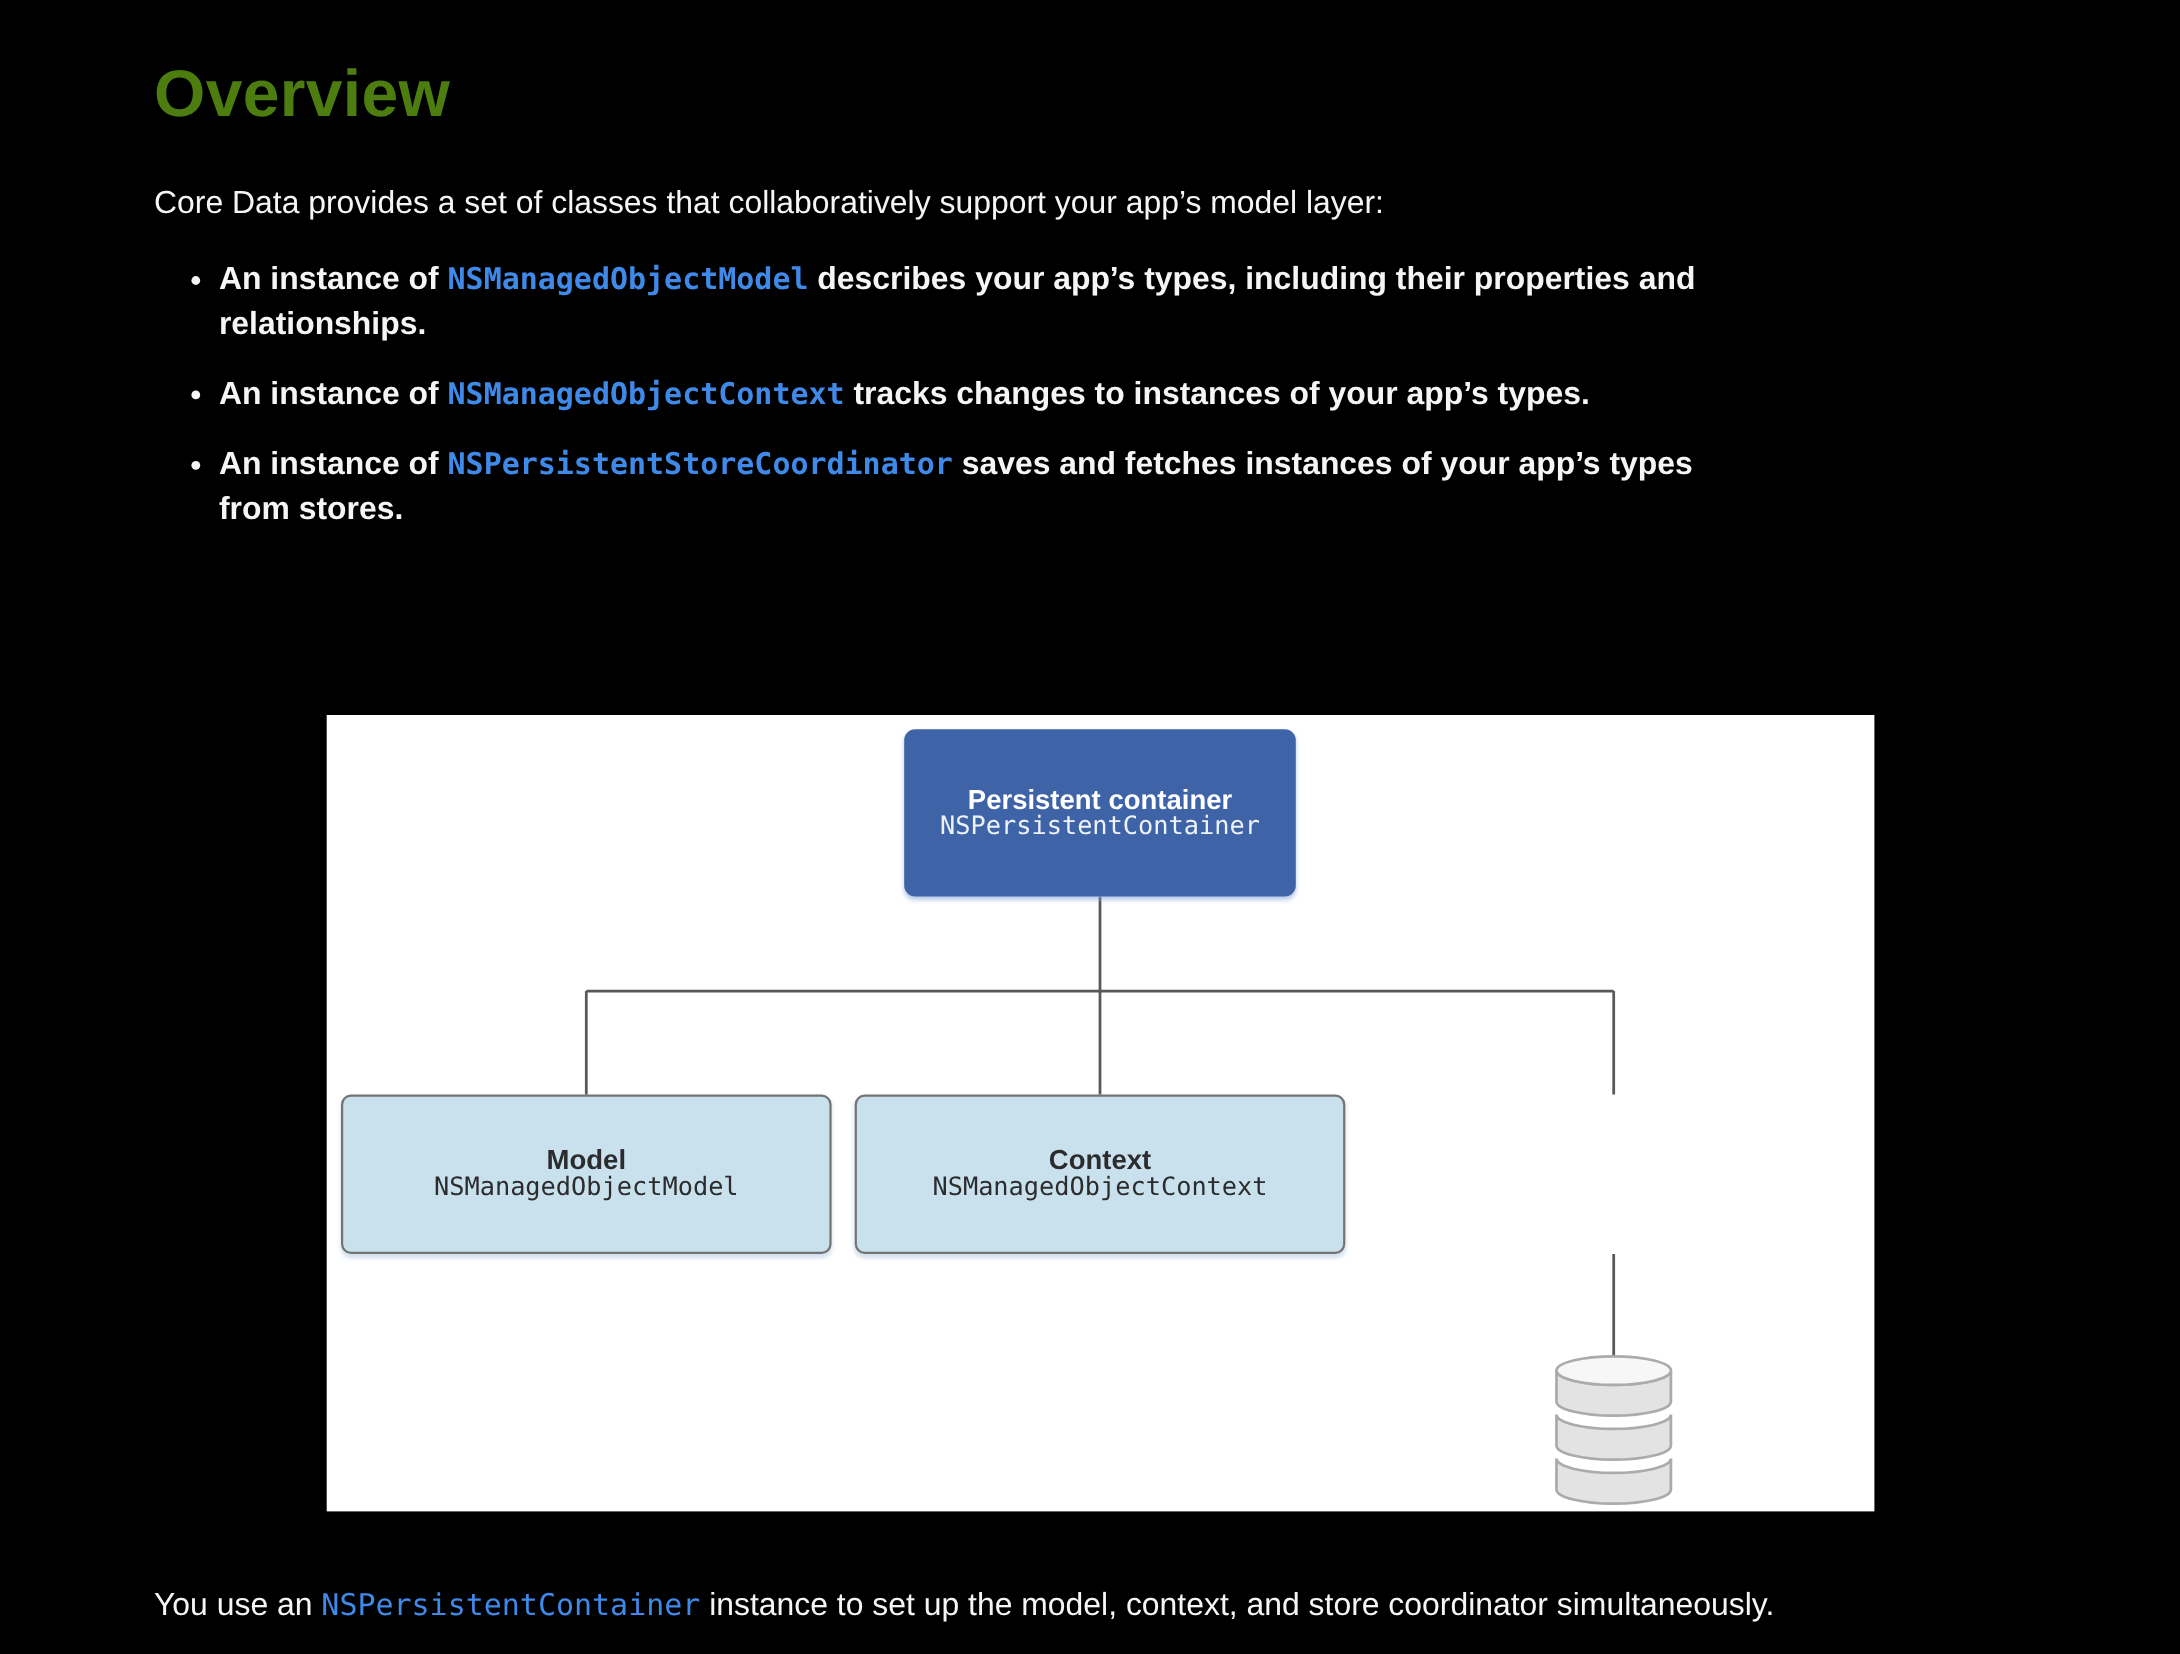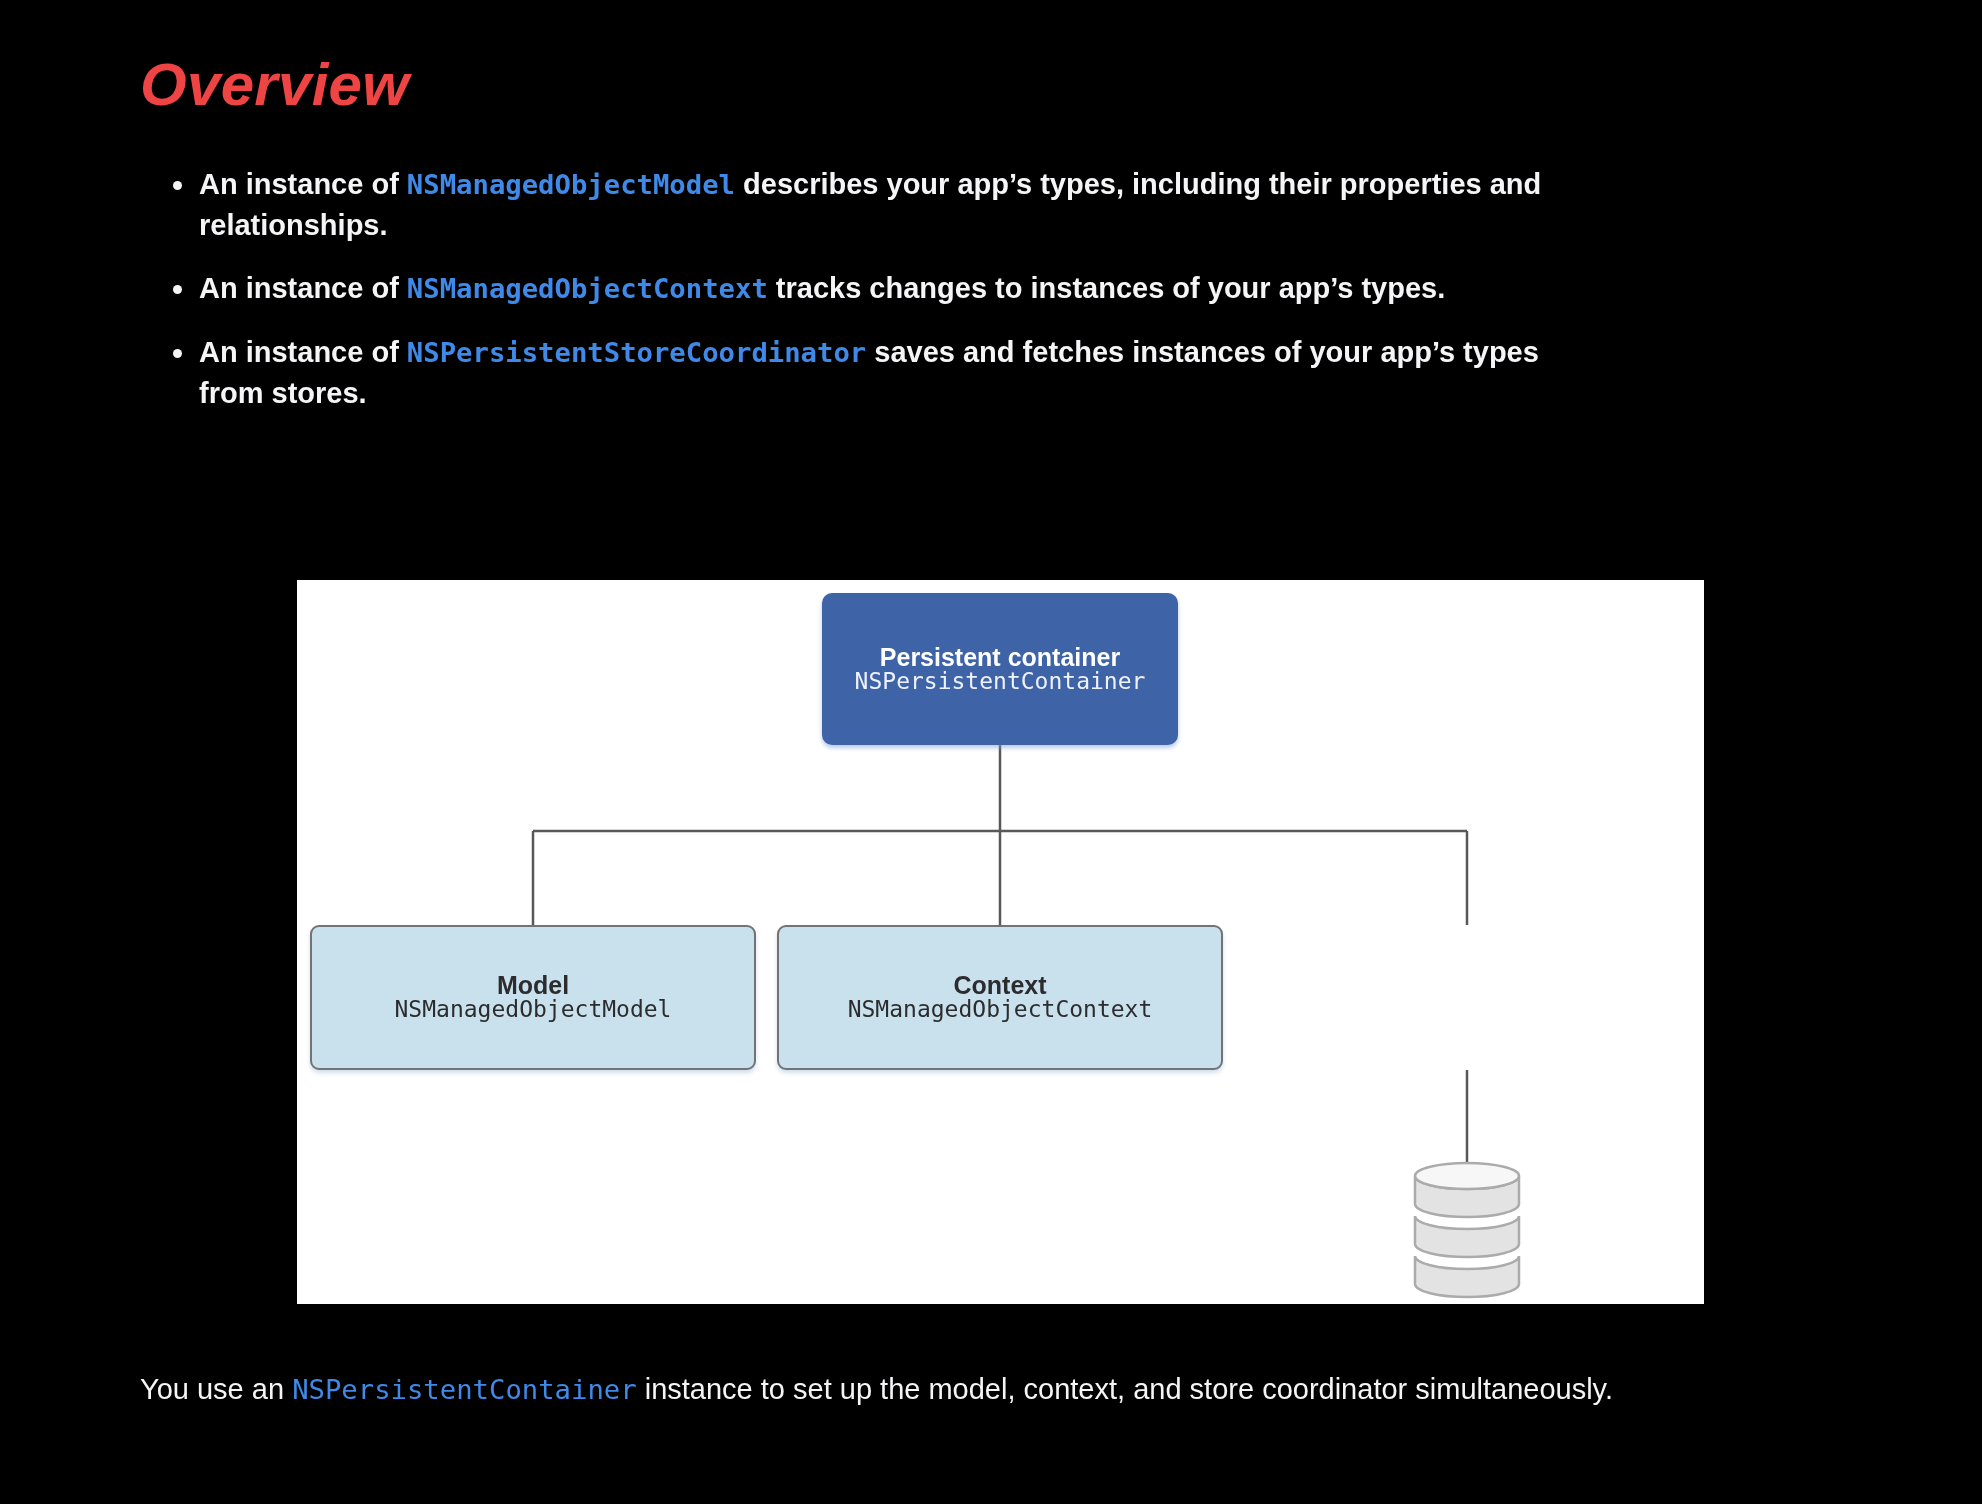--- a/index.html
+++ b/index.html
@@ -12,24 +12,23 @@
     overflow:hidden;
   }
   .content{
     padding:52px 0 0 140px;
     width:1600px;
   }
   h2{
     font-size:60px;
     line-height:1.1;
     font-weight:700;
-    color:#ef4444;
+    color:#4d7c0f;
     margin:0 0 46px 0;
     letter-spacing:0.3px;
-    font-style:italic;
   }
   .para{
     margin:0;
     line-height:1.45;
     max-width:1600px;
   }
   ul.class-list{
     margin:28px 0 0 0;
     padding:0 0 0 57px;
     list-style:disc outside;
@@ -92,20 +91,21 @@
     max-width:1600px;
   }
 </style>
 </head>
 <body>
 
 <div class="content">
 
   <h2>Overview</h2>
 
+  <p class="para">Core Data provides a set of classes that collaboratively support your app’s model layer:</p>
 
   <ul class="class-list">
     <li>An instance of <a class="code-link" href="#">NSManagedObjectModel</a> describes your app’s types, including their properties and relationships.</li>
     <li>An instance of <a class="code-link" href="#">NSManagedObjectContext</a> tracks changes to instances of your app’s types.</li>
     <li>An instance of <a class="code-link" href="#">NSPersistentStoreCoordinator</a> saves and fetches instances of your app’s types from stores.</li>
   </ul>
 
   <figure class="diagram">
     <svg width="1407" height="724" viewBox="0 0 1407 724">
       <g fill="none" stroke-width="2.5" stroke="#58585a">

